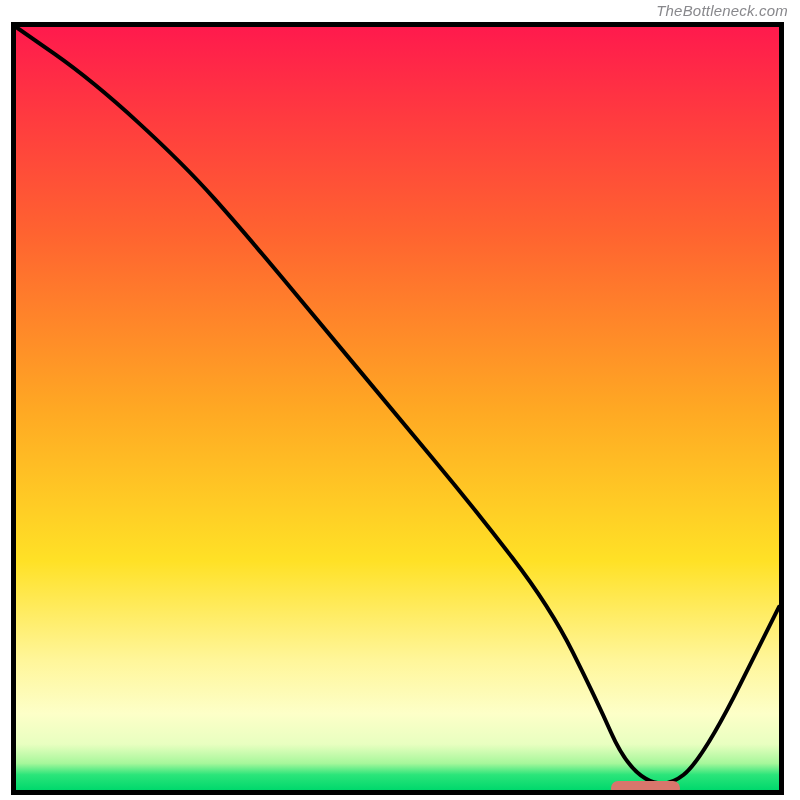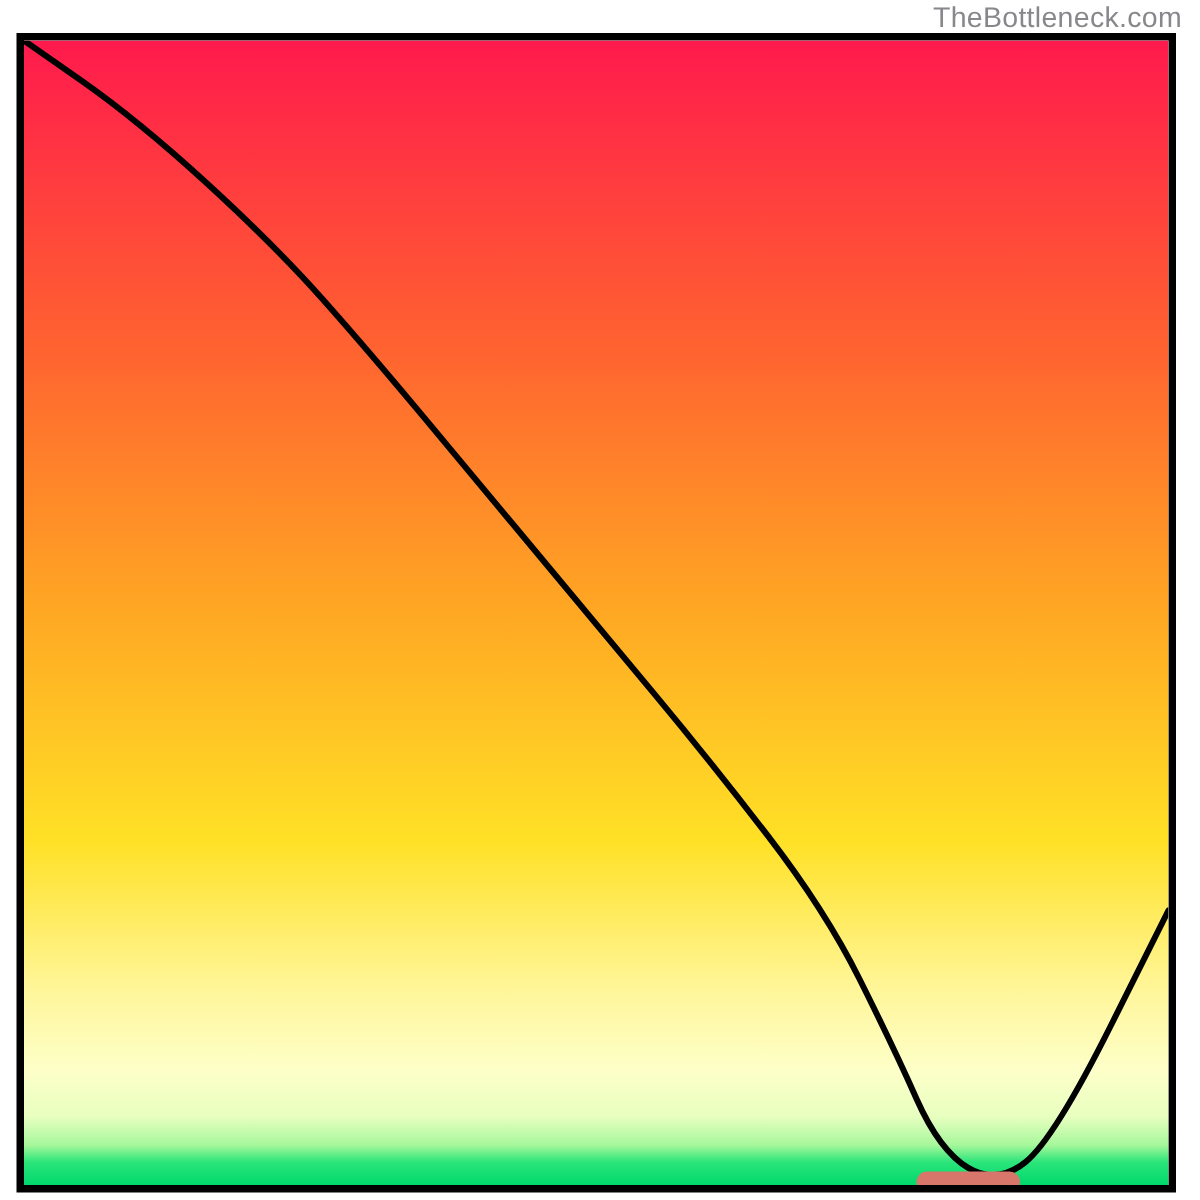--- a/index.html
+++ b/index.html
@@ -54,23 +54,24 @@
     height: 14px;
     border-radius: 7px;
     background: #d8766c;
   }
 
   .watermark {
     position: absolute;
     top: 2px;
     right: 12px;
     font-family: Arial, Helvetica, sans-serif;
-    font-size: 19px;
+    font-size: 15px;
     color: #88888c;
     letter-spacing: 0.2px;
+    font-style: italic;
   }
 </style>
 </head>
 <body>
 
 <div class="watermark">TheBottleneck.com</div>
 
 <div class="chart-box">
 
   <div class="gradient-fill"></div>

